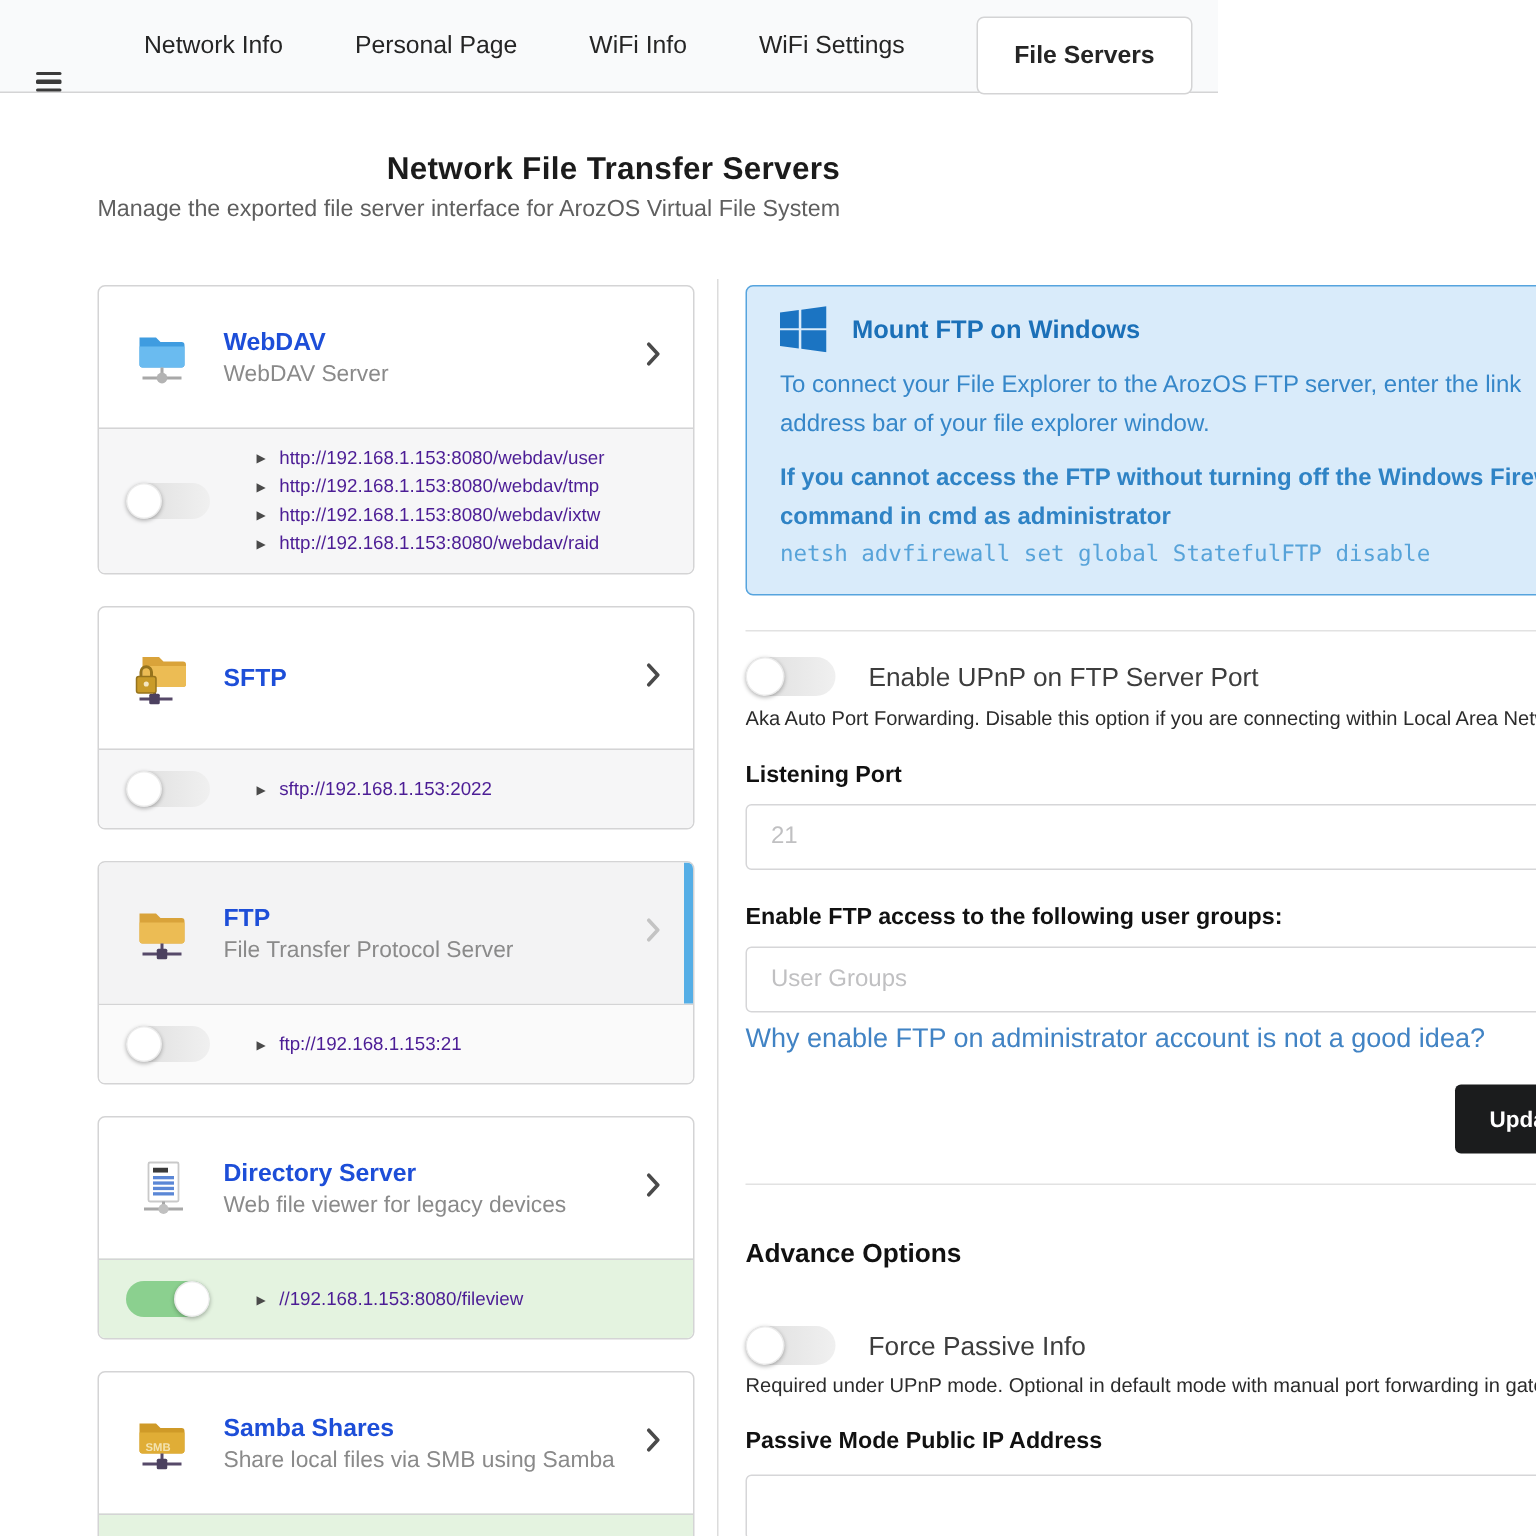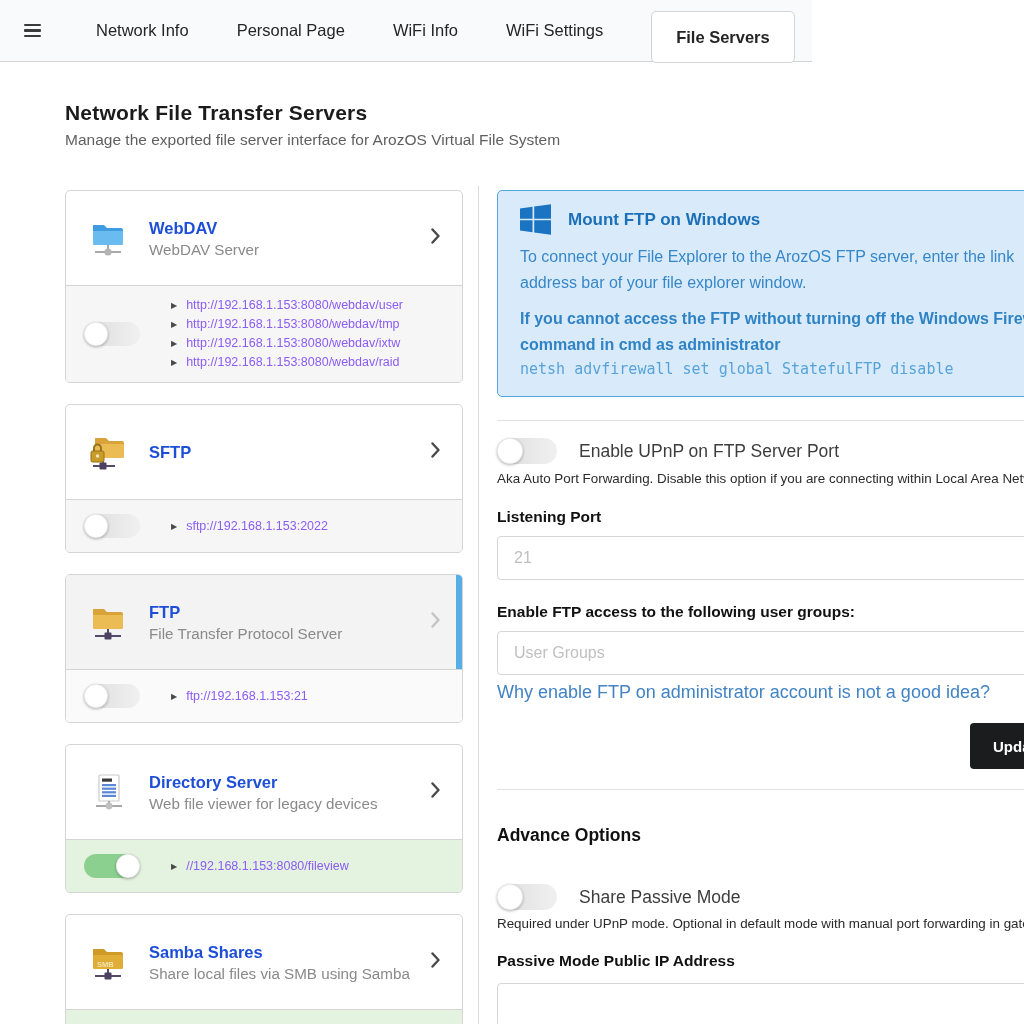--- a/index.html
+++ b/index.html
@@ -1,30 +1,30 @@
 <!DOCTYPE html>
 <html><head>
 <meta charset="utf-8">
 <style>
   * { margin:0; padding:0; box-sizing:border-box; }
   html,body { width:1024px; height:1024px; overflow:hidden; background:#fff;
     font-family:"Liberation Sans","DejaVu Sans",sans-serif; color:#333; }
 
   
   .nav { position:absolute; top:0; left:0; width:812px; height:62px;
-    background:#f9fafb; border-bottom:1px solid #d4d4d5; display:flex; align-items:center; }
+    background:#f9fafb; border-bottom:1px solid #d4d4d5; display:flex; align-items:flex-end; }
   .burger { margin-left:24px; margin-right:31px; width:17px; display:flex; flex-direction:column; gap:3px; cursor:pointer; }
   .burger i { display:block; height:2.5px; background:#3a3a3a; border-radius:1px; }
   .nav-item { padding:0 24px; font-size:16.5px; color:#252525; height:62px; display:flex; align-items:center; cursor:pointer; white-space:nowrap; }
   .nav-item.active { background:#fff; border:1px solid #d4d4d5; border-radius:5px;
     height:52px; align-self:flex-end; margin-bottom:-2px; margin-left:24px; padding:0 24px;
     font-weight:bold; z-index:2; }
 
   
-  .page-head { position:absolute; left:65px; top:101px; }
+  .page-head { position:absolute; left:65px; top:101px;text-align:right; }
   .page-head h1 { font-size:21px; font-weight:bold; color:#1b1b1b; letter-spacing:.2px; }
   .page-head p { margin-top:6px; font-size:15.5px; color:#5f5f5f; }
 
   
   .vdiv { position:absolute; left:478px; top:186px; width:1px; height:840px; background:#dcdcdc; }
   .left-col { position:absolute; left:65px; top:190px; width:398px; }
   .right-col { position:absolute; left:497px; top:190px; width:640px; }
 
   
   .card { background:#fff; border:1px solid #d4d4d5; border-radius:5px; margin-bottom:21px; overflow:hidden; position:relative; }
@@ -37,21 +37,21 @@
   .cdesc { font-size:15.2px; color:#8a8a8a; margin-top:3px; }
   .chev { flex:none; margin-right:6px; margin-left:6px; }
   .chev svg { stroke:#4a4a4a; }
   .card.selected .chev svg { stroke:#c3c3c3; }
   .card-foot { border-top:1px solid #d4d4d5; background:#f6f6f7; padding:14px 16px 14px 18px; display:flex; align-items:center; }
   .card-foot.tall { padding:10px 16px 10px 18px; }
   .card-foot.green { background:#e4f3e0; }
   .links { margin-left:31px; }
   .lrow { display:flex; align-items:center; line-height:19px; white-space:nowrap; }
   .bul { font-size:8px; color:#4a4a4a; margin-right:9px; }
-  .lrow a { font-size:12.5px; color:#8b5cf6; text-decoration:none; cursor:pointer; }
+  .lrow a { font-size:12.5px; color:#4c1d95; text-decoration:none; cursor:pointer; }
 
   
   .tgl { position:relative; width:56px; height:24px; border-radius:12px; flex:none;
     background:linear-gradient(to right,#dddddd,#f0f0f0); cursor:pointer; }
   .tgl::after { content:""; position:absolute; left:0; top:0; width:24px; height:24px; border-radius:50%;
     background:#fff; box-shadow:0 1px 3px rgba(0,0,0,.3), inset 0 0 0 1px rgba(0,0,0,.08); }
   .tgl.on { background:#8bd08f; }
   .tgl.on::after { left:auto; right:0; }
   .tgl-lg { width:60px; height:26px; border-radius:13px; }
   .tgl-lg::after { width:26px; height:26px; }
@@ -320,21 +320,21 @@
   <div class="btn-row">
     <button class="btn-update">Update</button>
   </div>
 
   <hr class="hr hr2">
 
   <div class="adv-head">Advance Options</div>
 
   <div class="tgl-row tgl-row2">
     <span class="tgl tgl-lg"></span>
-    <span class="tgl-label">Share Passive Mode</span>
+    <span class="tgl-label">Force Passive Info</span>
   </div>
   <div class="note note2">Required under UPnP mode. Optional in default mode with manual port forwarding in gateway</div>
 
   <div class="flabel fl3">Passive Mode Public IP Address</div>
   <input class="tinput" type="text" style="margin-top: 13px;">
   
 
 </div>
 
 </body></html>

